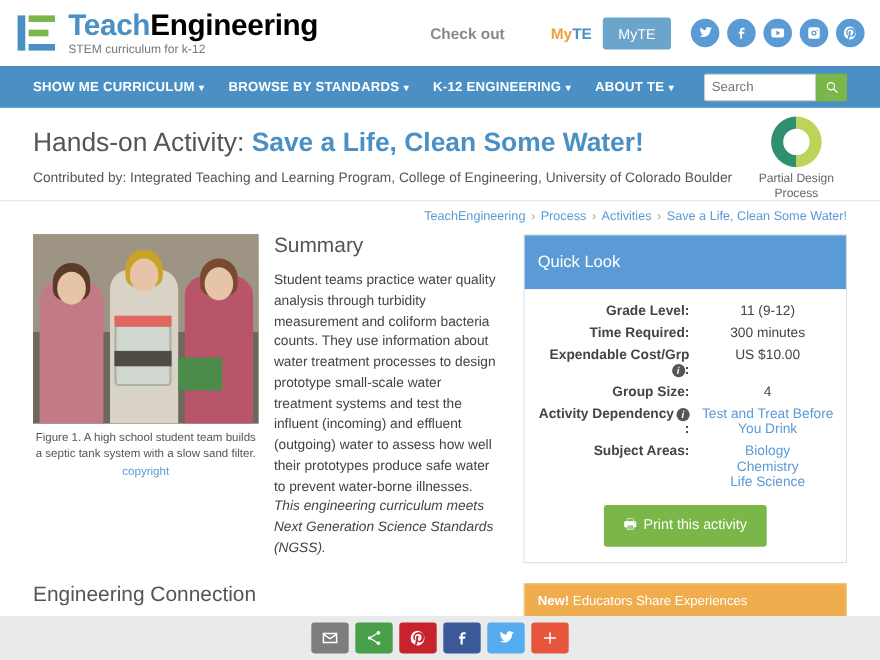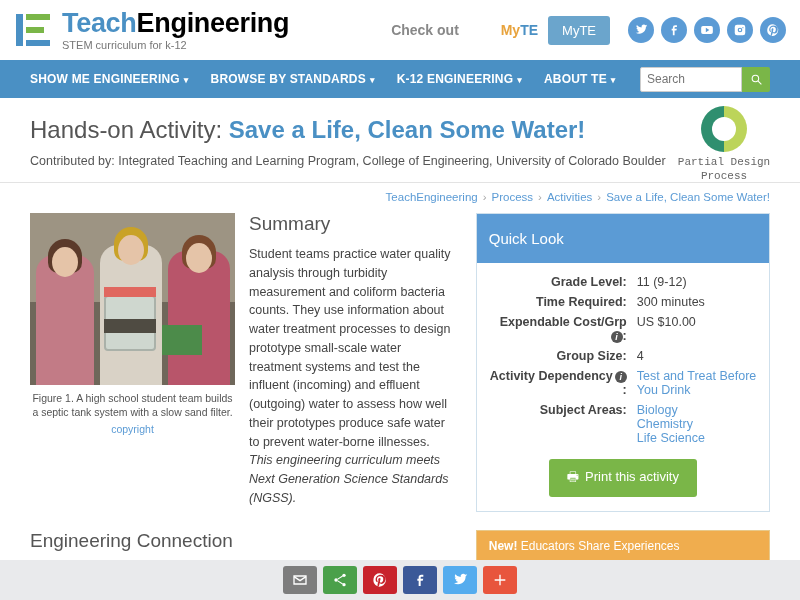--- a/index.html
+++ b/index.html
@@ -99,21 +99,21 @@
   
   .titleblock { padding: 18px 30px 6px 30px; position: relative; }
   .ttl {
     font-size: 24px; font-weight: normal; color:#555;
     margin:0 0 10px 0;
   }
   .ttl .activity { color:#4a90c4; font-weight:bold; }
   .contrib { font-size:12.5px; color:#555; }
 
   .badge-wrap {
-    position:absolute; right:28px; top:8px; width:96px; text-align:center;font-family:Liberation Mono, monospace;
+    position:absolute; right:28px; top:8px; width:96px; text-align:center;
   }
   .badge-circ {
     width: 46px; height:46px; border-radius:50%;
     margin: 0 auto 4px auto;
     background: linear-gradient(90deg, #2f8f6f 50%, #bcd45a 50%);
     position:relative;
   }
   .badge-circ::after {
     content:''; position:absolute; left:11px; top:11px;
     width:24px;height:24px;border-radius:50%;background:#fff;
@@ -184,21 +184,21 @@
 
   
   .panel { border:1px solid #cfe0ec; }
   .panel-head {
     background:#5b9bd5; color:#fff; font-size:15px;
     padding: 16px 12px;
   }
   .panel-body { padding: 12px 10px 14px 10px; background:#fff; }
   .ql-row { display:flex; margin-bottom: 6px; font-size:12.5px; }
   .ql-label { width: 150px; text-align:right; font-weight:bold; color:#444; padding-right:10px;}
-  .ql-val { flex:1; color:#444; }
+  .ql-val { flex:1; color:#444;text-align:center; }
   .ql-val a { color:#5b9bd5; text-decoration:none; display:block; }
   .infoi {
     display:inline-block; width:12px;height:12px;border-radius:50%;
     background:#555;color:#fff;font-size:9px;line-height:12px;text-align:center;
     font-style:italic; margin-left:2px; vertical-align:middle;
   }
   .printbtn {
     display:block; margin: 14px auto 0 auto;
     background:#7ab648; color:#fff; border:none;
     padding: 8px 18px; font-size:13px; border-radius:3px;
@@ -280,21 +280,21 @@
         <svg viewBox="0 0 24 24">
             <path d="M12 2a10 10 0 0 0-3.6 19.3c-.1-.8-.2-2 0-2.9l1.3-5.3s-.3-.6-.3-1.6c0-1.5.9-2.6 2-2.6.9 0 1.4.7 1.4 1.5 0 .9-.6 2.3-.9 3.6-.3 1.1.5 2 1.6 2 2 0 3.4-2.5 3.4-5.5 0-2.3-1.5-4-4.3-4a4.9 4.9 0 0 0-5.1 4.9c0 1 .3 1.6.8 2.2.2.2.2.3.2.6l-.2.9c0 .3-.3.4-.6.2-1.5-.6-2.2-2.3-2.2-4.2 0-3.1 2.6-6.8 7.8-6.8 4.2 0 6.9 3 6.9 6.2 0 4.3-2.4 7.5-5.9 7.5-1.2 0-2.3-.6-2.7-1.4l-.7 2.8c-.3 1-.9 2-1.4 2.7A10 10 0 1 0 12 2z"></path>
           </svg>
       </div>
     </div>
   </div>
 </div>
 
 <div class="navbar">
   <div class="navitem">
-    <span>SHOW ME ENGINEERING</span><span class="caret">▾</span>
+    <span>SHOW ME CURRICULUM</span><span class="caret">▾</span>
   </div>
   <div class="navitem">
     <span>BROWSE BY STANDARDS</span><span class="caret">▾</span>
   </div>
   <div class="navitem">
     <span>K-12 ENGINEERING</span><span class="caret">▾</span>
   </div>
   <div class="navitem">
     <span>ABOUT TE</span><span class="caret">▾</span>
   </div>

